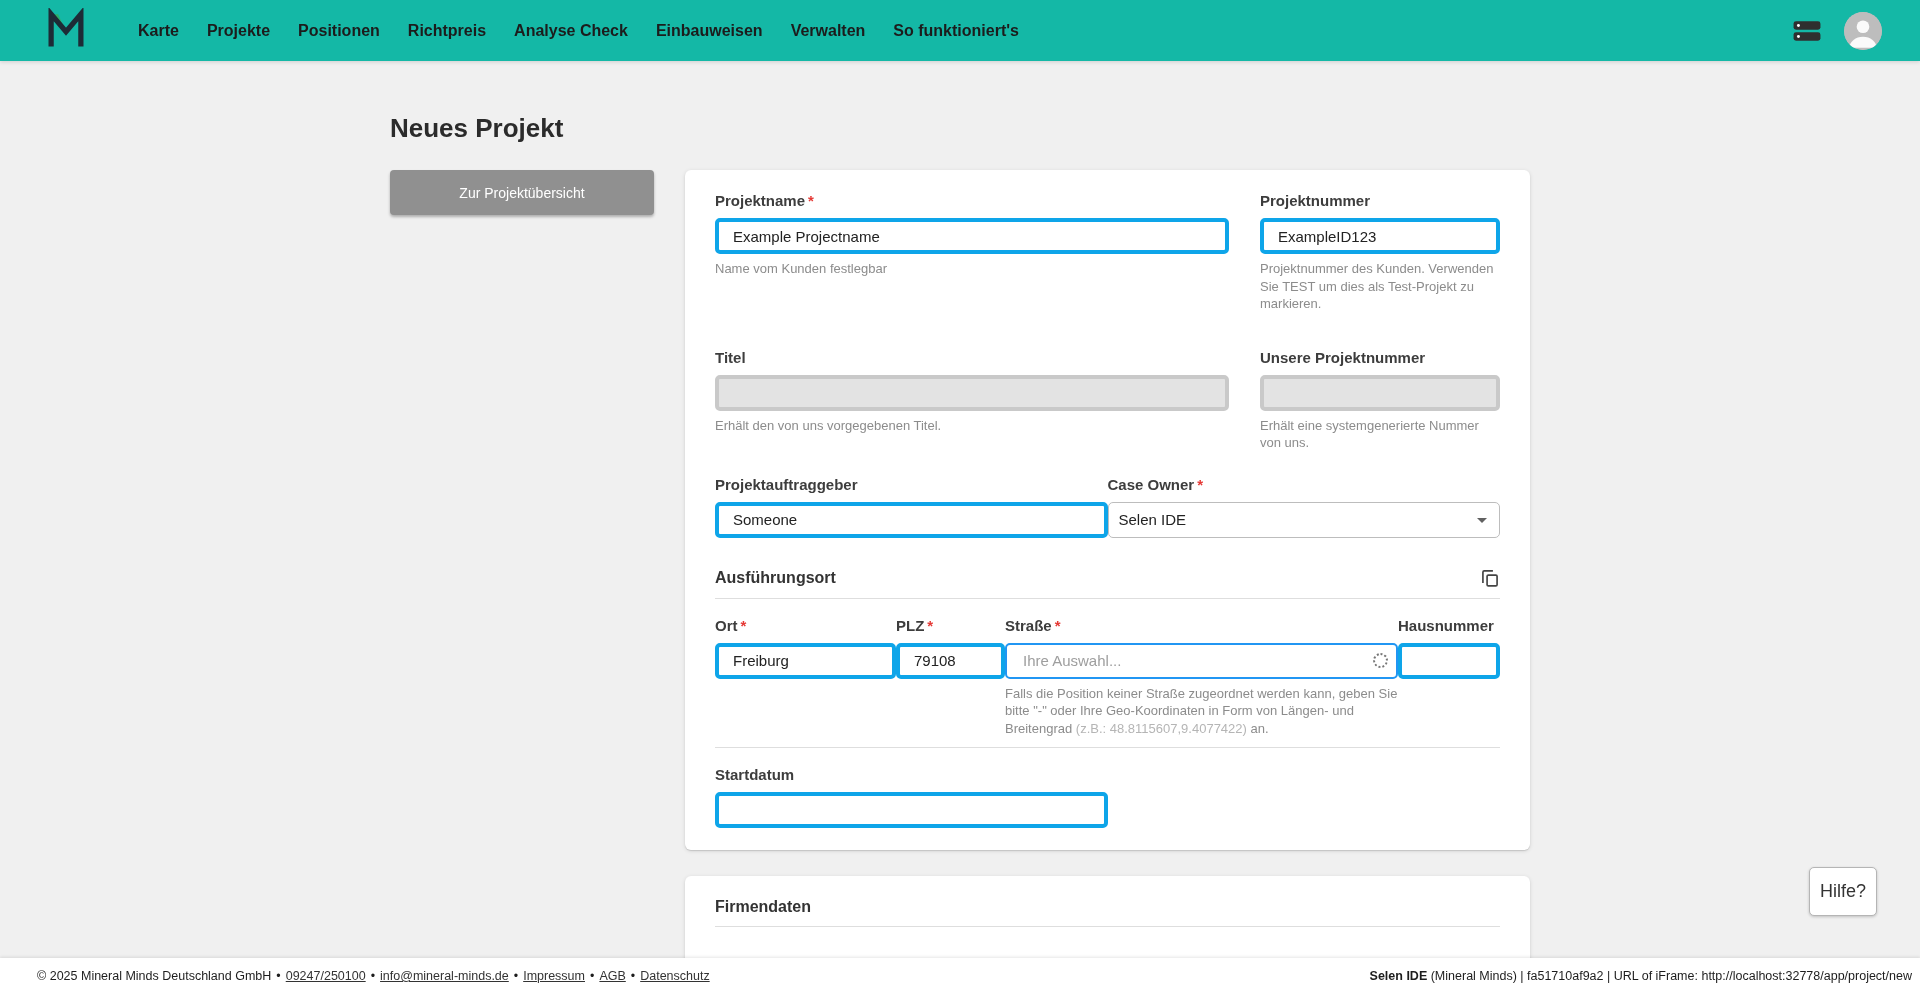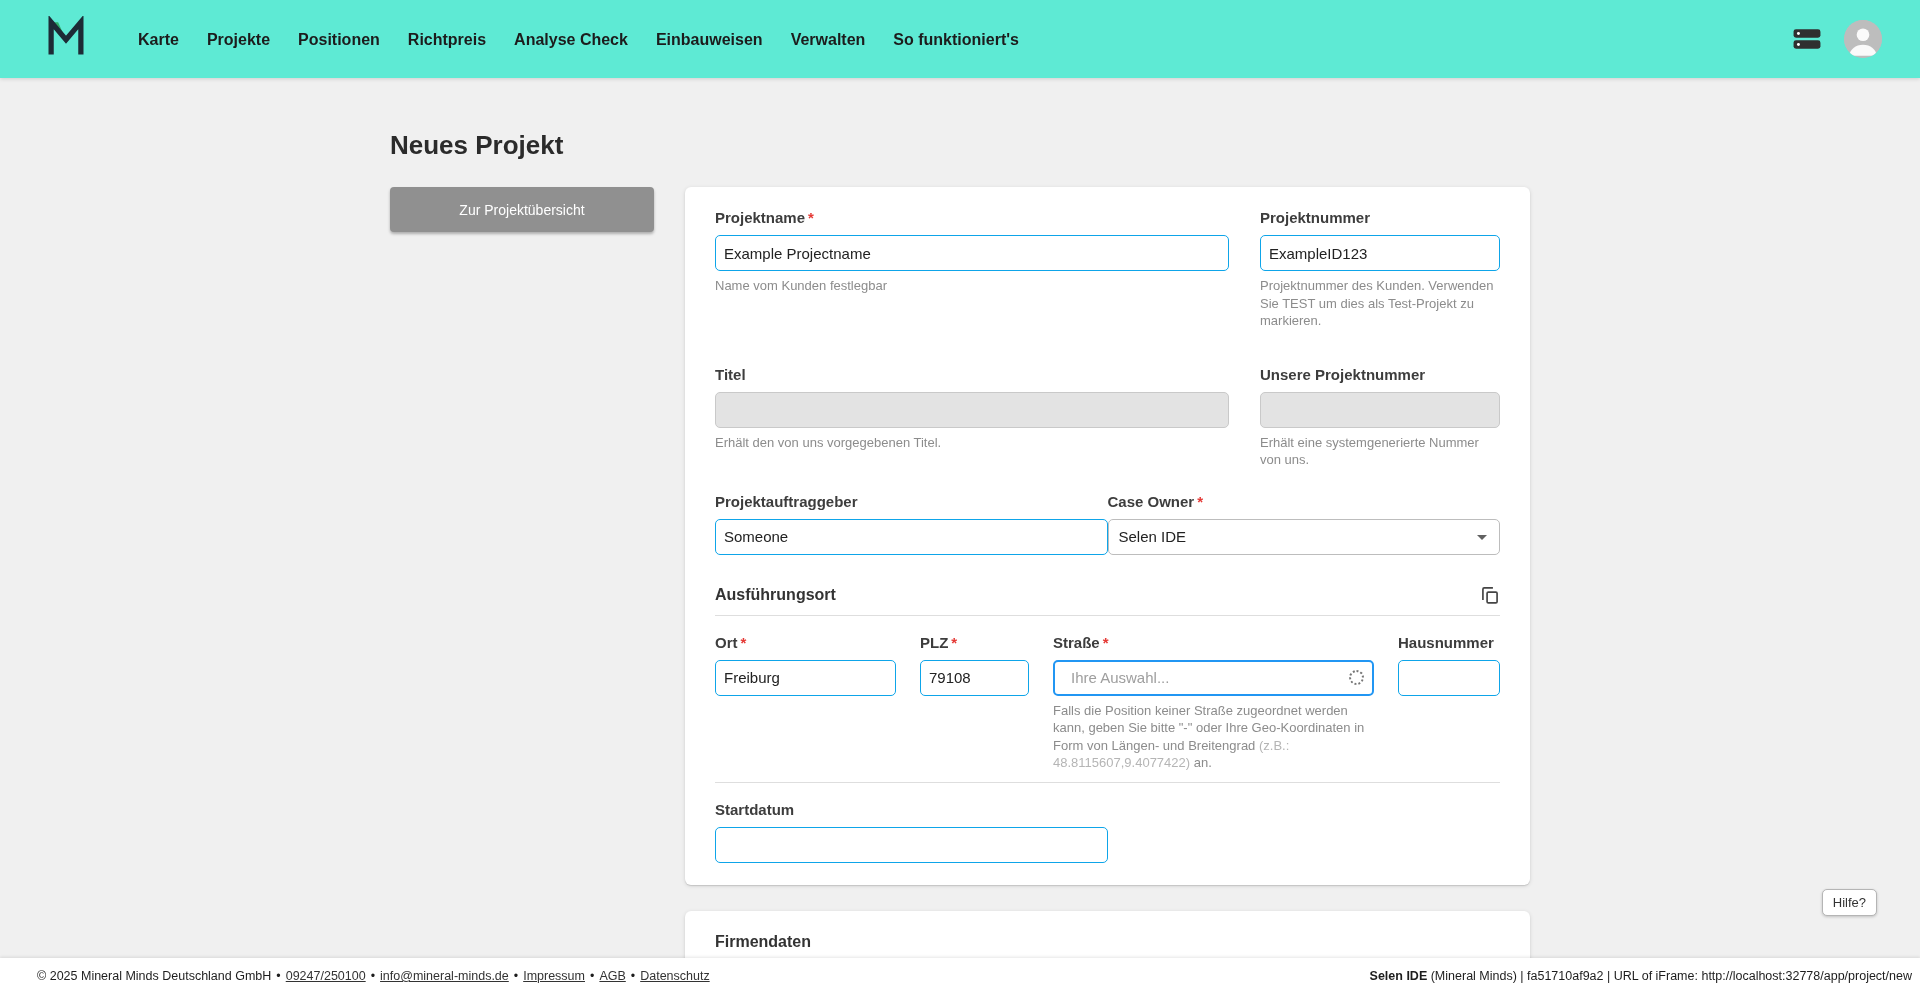--- a/index.html
+++ b/index.html
@@ -9,21 +9,21 @@
     width:1920px; height:994px;
     font-family:"Liberation Sans", sans-serif;
     background:#f0f0f0;
     overflow:hidden;
     position:relative;
     color:#212121;
   }
 
   
   .navbar {
-    height:78px; background:#5eead4;
+    height:61px; background:#14b8a6;
     display:flex; align-items:center;
     box-shadow:0 1px 4px rgba(0,0,0,.14);
     position:relative; z-index:20;
   }
   .logo-wrap { margin-left:44px; width:44px; height:44px; display:flex; align-items:center; justify-content:center; cursor:pointer; }
   .nav-items { display:flex; align-items:center; margin-left:36px; }
   .nav-item {
     padding:0 14px; font-size:16px; font-weight:600; color:#1c1c1c;
     cursor:pointer; line-height:61px; white-space:nowrap;
   }
@@ -48,30 +48,30 @@
     background:#fff; border-radius:6px;
     box-shadow:0 1px 1px rgba(0,0,0,.12), 0 1px 4px rgba(0,0,0,.12);
     padding:22px 30px 22px;
   }
   .form-card { flex:1; }
   .card-2 { margin-top:26px; margin-left:295px; min-height:190px; }
 
   
   .frow-a { display:grid; grid-template-columns:1fr 240px; column-gap:31px; }
   .frow-b { display:grid; grid-template-columns:1fr 1fr; }
-  .frow-addr { display:grid; grid-template-columns:181px 109px 1fr 102px; column-gap:24px; }
+  .frow-addr { display:grid; grid-template-columns:181px 109px 1fr 102px; }
   .mb-36 { margin-bottom:36px; }
   .mb-24 { margin-bottom:24px; }
   .mt-18 { margin-top:18px; }
 
   .field-label { display:block; font-size:15px; font-weight:700; color:#3d3d3d; margin-bottom:9px; }
   .req { color:#e53935; margin-left:3px; font-weight:700; }
   .text-input {
-    width:100%; height:36px; border:1px solid #0ea5e9; border-radius:5px;
-    padding:0 8px; font-size:15px; color:#222; background:#fff;
+    width:100%; height:36px; border:4px solid #0ea5e9; border-radius:5px;
+    padding:0 14px; font-size:15px; color:#222; background:#fff;
     font-family:inherit; outline:none;
   }
   .text-input.disabled { background:#e3e3e3; border-color:#c9c9c9; }
   .text-input.focused { border:2px solid #2196f3; padding:0 16px; }
   .text-input::placeholder { color:#9e9e9e; opacity:1; }
   .helper { font-size:13px; color:#8c8c8c; margin-top:6px; line-height:1.35; }
   .helper .light { color:#b5b5b5; }
 
   .select-box {
     width:100%; height:36px; border:1px solid #bdbdbd; border-radius:5px;
@@ -95,21 +95,21 @@
     position:absolute; right:10px; top:calc(50% - 8px);
     width:15px; height:15px; border:2px dotted #757575; border-radius:50%;
     animation:spin 1.4s linear infinite;
   }
   @keyframes spin { to { transform:rotate(360deg); } }
 
   
   .help-button {
     position:absolute; right:43px; bottom:78px; z-index:25;
     background:#fff; border:1px solid #b5b5b5; border-radius:5px;
-    padding:5px 10px; font-size:13px; color:#333; font-family:inherit;
+    padding:13px 10px; font-size:18px; color:#333; font-family:inherit;
     box-shadow:0 1px 3px rgba(0,0,0,.2); cursor:pointer;
   }
 
   
   .footer {
     position:absolute; bottom:0; left:0; right:0; height:36px; z-index:22;
     background:#fff; display:flex; align-items:center; justify-content:space-between;
     padding:0 8px 0 37px; font-size:12.5px; color:#1d1d1d;
     box-shadow:0 -1px 3px rgba(0,0,0,.1);
   }

